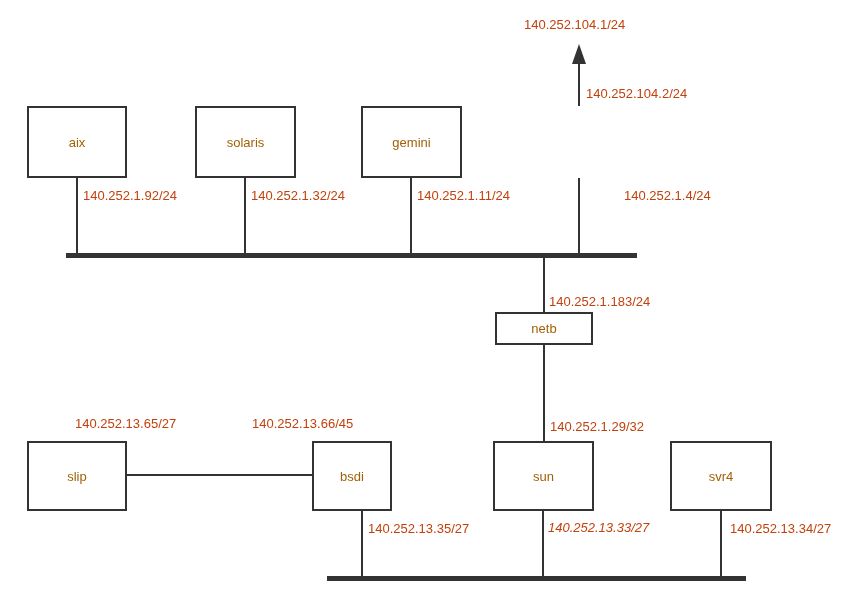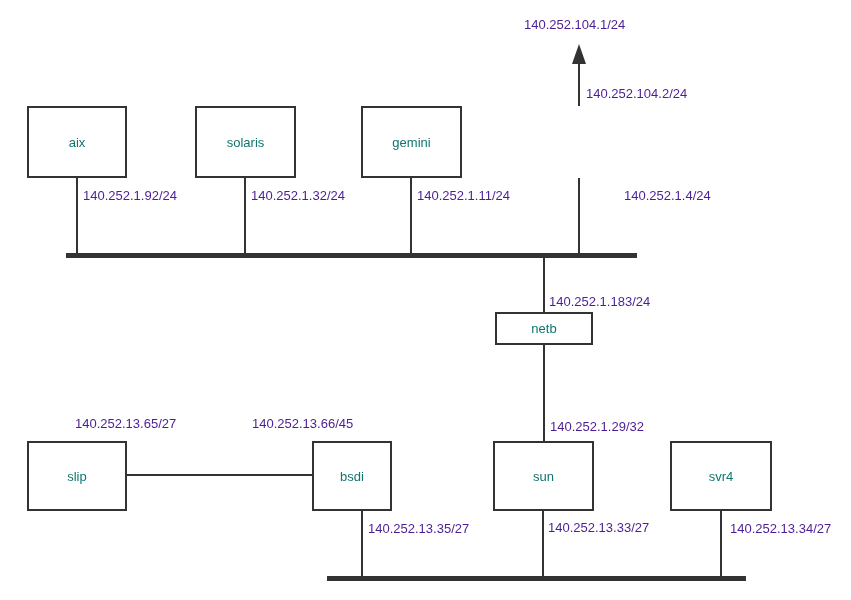--- a/index.html
+++ b/index.html
@@ -18,27 +18,27 @@
   }
   .node {
     position: absolute;
     box-sizing: border-box;
     border: 2px solid #333333;
     background: #ffffff;
     display: flex;
     align-items: center;
     justify-content: center;
     font-size: 13px;
-    color: #0f766e;
+    color: #a16207;
   }
   .lbl {
     position: absolute;
     font-size: 13px;
     line-height: 15px;
-    color: #4c1d95;
+    color: #c2410c;
     white-space: nowrap;
   }
   .vline {
     position: absolute;
     width: 2px;
     background: #333333;
   }
   .hline {
     position: absolute;
     height: 2px;
@@ -114,18 +114,18 @@
     <span>svr4</span>
   </div>
 
   <div class="hline" style="left:127px; top:474px; width:185px;"></div>
 
   <div class="vline" style="left:361px; top:511px; height:65px;"></div>
   <div class="vline" style="left:542px; top:511px; height:65px;"></div>
   <div class="vline" style="left:720px; top:511px; height:65px;"></div>
 
   <div class="lbl" style="left:368px; top:521px;">140.252.13.35/27</div>
-  <div class="lbl" style="left:548px; top:520px;">140.252.13.33/27</div>
+  <div class="lbl" style="left:548px; top:520px;font-style:italic;">140.252.13.33/27</div>
   <div class="lbl" style="left:730px; top:521px;">140.252.13.34/27</div>
 
   <div class="bus" style="left:327px; top:576px; width:419px;"></div>
 
 </div>
 
 </body></html>

